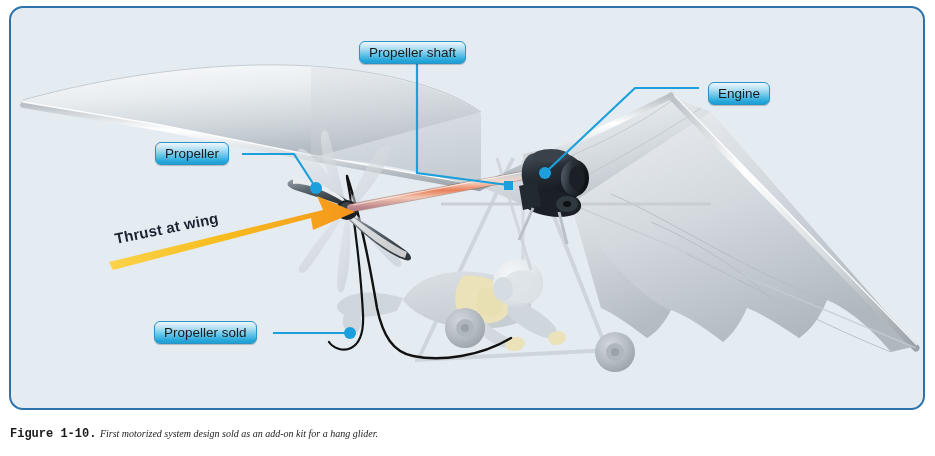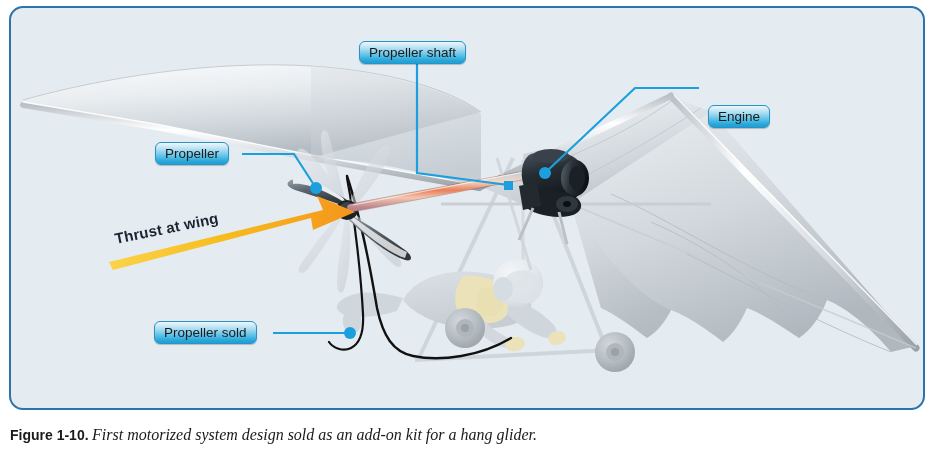--- a/index.html
+++ b/index.html
@@ -37,42 +37,42 @@
     font-size:13.5px;
     line-height:21px;
     text-align:center;
     white-space:nowrap;
     padding:0 9px;
     z-index:20;
   }
 
   
   #callout-propeller-shaft{left:348px;top:33px;}
-  #callout-engine{left:697px;top:74px;margin-top:23px;}
+  #callout-engine{left:697px;top:74px;}
   #callout-propeller{left:144px;top:134px;text-align:center;}
   #callout-propeller-guard{left:143px;top:313px;}
 
   
   #thrust-label{
     position:absolute;left:104px;top:222px;
     font-size:15px;font-weight:bold;color:#1d2330;
     transform:rotate(-11.5deg);
     transform-origin:left center;
     white-space:nowrap;
     z-index:22;
     letter-spacing:.2px;
   }
 
   
   #caption{
     position:absolute;left:10px;top:426px;width:900px;
     font-size:12.5px;color:#1a1a1a;white-space:nowrap;
   }
-  #caption-number{font-family:Liberation Sans, sans-serif;font-weight:bold;font-size:14px;}
-  #caption-text{font-family:"Liberation Serif",serif;font-style:italic;font-size:16px;}
+  #caption-number{font-family:Liberation Mono, monospace;font-weight:bold;font-size:12px;}
+  #caption-text{font-family:"Liberation Serif",serif;font-style:italic;font-size:10px;}
 </style>
 </head>
 <body>
 
 <div id="root">
 
   <div id="figure-frame">
 
     <svg id="figure-canvas" viewBox="0 0 912 400">
       <defs>

